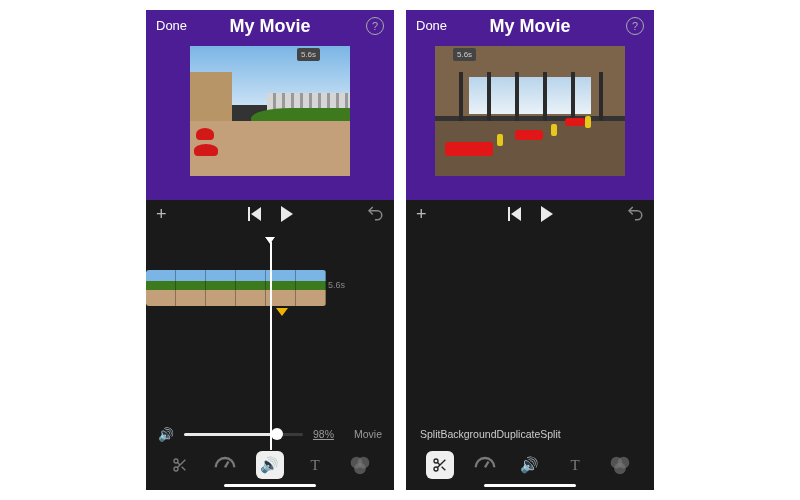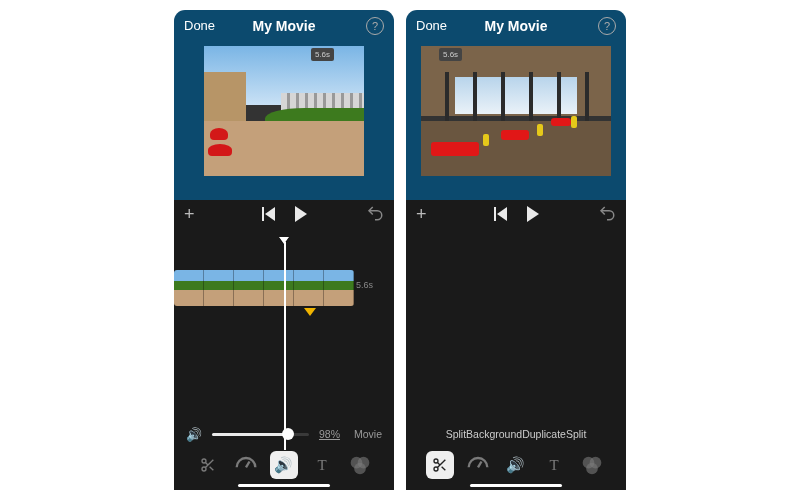--- a/index.html
+++ b/index.html
@@ -1,21 +1,21 @@
 <!DOCTYPE html>
 <html><head>
 <meta charset="utf-8">
 <style>
   * { margin: 0; padding: 0; box-sizing: border-box; }
   html, body { width: 800px; height: 500px; background: #fff; font-family: -apple-system, "Helvetica Neue", Arial, sans-serif; overflow: hidden; }
   .stage { display: flex; width: 800px; height: 500px; justify-content: center; align-items: center; }
-  .shot { position: relative; width: 220px; height: 480px; background: #0c4a6e; margin: 0 6px; border-radius: 11px; }
+  .shot { position: relative; width: 248px; height: 480px; background: #4c1d95; margin: 0 6px; border-radius: 0; }
   .topbar { position: relative; display: flex; align-items: center; justify-content: center; height: 32px; color:#fff; font-size:13px; }
   .done { position:absolute; left:10px; top:8px; color:#fff; font-size:13px; }
-  .title { font-weight:600; font-size:14px; }
+  .title { font-weight:600; font-size:18px; }
   .help { position:absolute; right:10px; top:7px; width:18px; height:18px; border:1.2px solid #aaa; border-radius:50%; color:#aaa; font-size:11px; text-align:center; line-height:16px; }
   .preview-zone { height:158px; display:flex; justify-content:center; align-items:flex-start; padding-top:4px; }
   .preview { position:relative; width:160px; height:130px; background:#333; overflow:hidden; }
   .dur-badge { position:absolute; top:2px; right:30px; background:#444; color:#ccc; font-size:8px; padding:2px 4px; border-radius:2px; z-index:5;}
   .preview .sky { position:absolute; inset:0 0 55% 0; background:linear-gradient(#7ab5e5,#c9e1f5); }
   .preview .roof { position:absolute; left:0; right:0; top:32%; height:28%; background:#a88b5a; }
   .preview .ground { position:absolute; inset:58% 0 0 0; background:#c4a07a; }
   .preview .bush { position:absolute; left:38%; top:48%; width:62%; height:20%; background:#3d7a1e; border-radius:40% 0 0 40%; }
   .preview .cars { position:absolute; left:48%; top:36%; width:52%; height:14%; background:repeating-linear-gradient(90deg,#d6d6d6 0 6px,#999 6px 9px); }
   .preview .chair { position:absolute; width:18px; height:12px; background:#d31818; border-radius:50% 50% 4px 4px; }
@@ -48,22 +48,22 @@
   .yellow-handle { position:absolute; width:0; height:0; border-left:6px solid transparent; border-right:6px solid transparent; }
   .audio { position:absolute; top:58px; height:24px; background:#1068e0; border-radius:3px; border:1.5px solid #f0b400; font-size:8px; color:#fff; padding:6px 4px 0 4px; overflow:hidden; white-space:nowrap; }
   .audio-yl { position:absolute; top:58px; left:44px; width:6px; height:24px; background:#f0b400; border-radius:3px 0 0 3px; }
 
   .bottom { position:absolute; left:0; right:0; bottom:0; height:70px; }
   .vol-row, .act-row { display:flex; align-items:center; height:28px; padding:0 12px; color:#9a9a9a; font-size:10.5px;}
   .volicon { color:#eaeaea; margin-right:10px; font-size:13px;}
   .slider { flex:1; position:relative; height:3px; background:#3a3a3a; border-radius:2px; margin-right:10px;}
   .slider .fill { position:absolute; left:0; top:0; bottom:0; width:78%; background:#eaeaea; border-radius:2px;}
   .slider .knob { position:absolute; left:78%; top:50%; width:12px; height:12px; border-radius:50%; background:#fff; transform:translate(-50%,-50%); }
-  .pct { margin-right:14px;text-decoration:underline;}
-  .act-row { justify-content:center; padding:0 22px; }
+  .pct { margin-right:20px;text-decoration:underline;}
+  .act-row { justify-content:flex-start; padding:0 14px; }
   .act-row span { color:#ccc; }
   .toolrow { display:flex; justify-content:space-between; align-items:center; height:34px; padding:0 20px; }
   .tool { width:28px; height:28px; display:flex; align-items:center; justify-content:center; color:#7a7a7a; font-size:15px; border-radius:6px; }
   .tool.active { background:#efefef; color:#222; }
   .home { position:absolute; left:50%; bottom:3px; transform:translateX(-50%); width:92px; height:3px; border-radius:3px; background:#fff; }
   .scissors svg { width:16px; height:16px; }
 </style>
 </head>
 <body>
 

